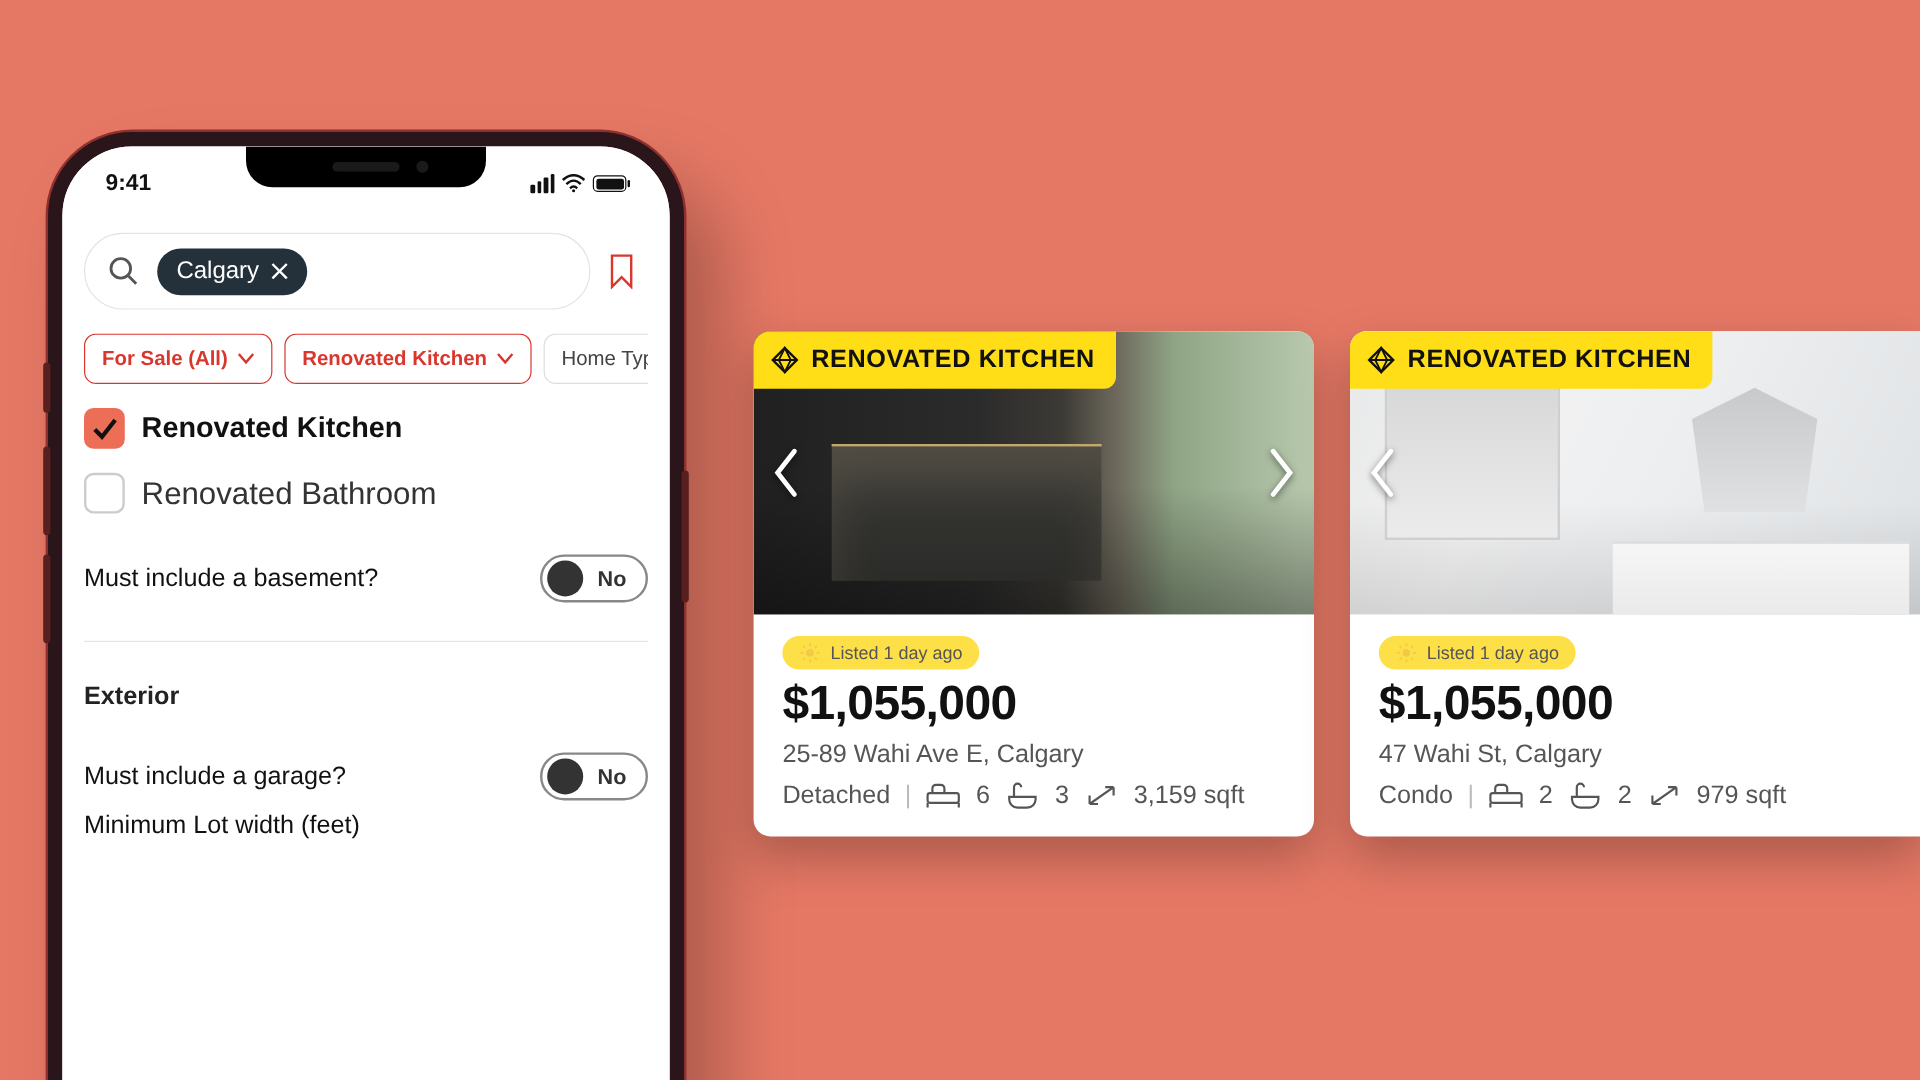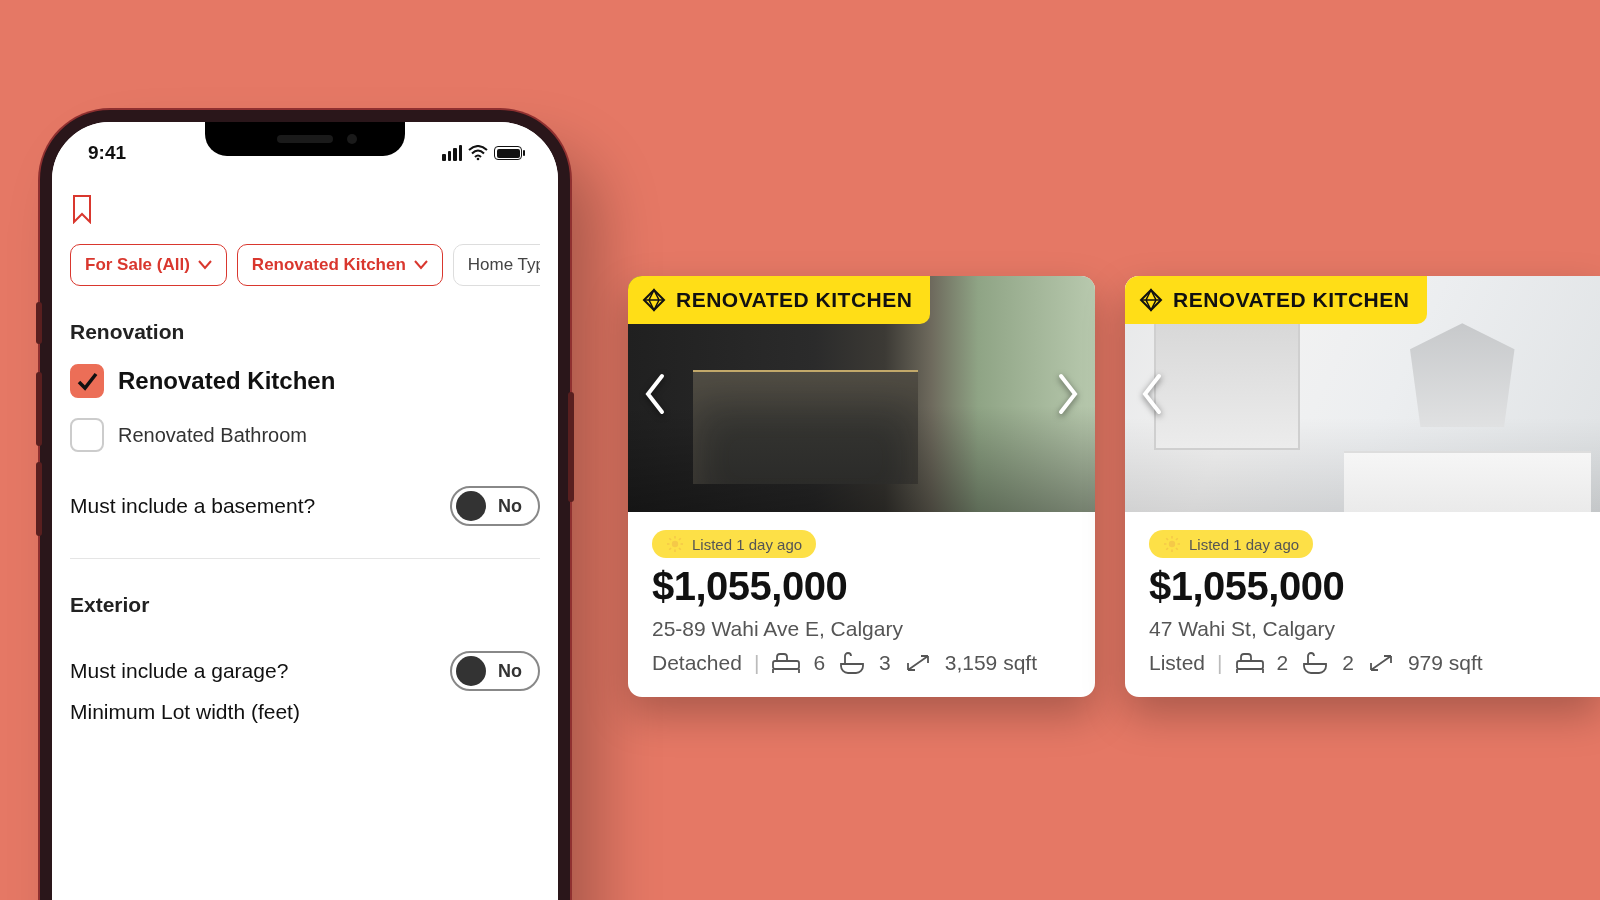--- a/index.html
+++ b/index.html
@@ -93,21 +93,21 @@
 
   .section-title { font-size:21px; font-weight:800; color:#222; margin-top:34px; }
   .check-row { display:flex; align-items:center; gap:14px; margin-top:20px; }
   .checkbox {
     width:34px; height:34px; border-radius:8px; border:2px solid #ccc;
     display:flex; align-items:center; justify-content:center; background:#fff;
   }
   .checkbox.checked { background:#EC6E57; border-color:#EC6E57; }
   .check-svg { width:22px; height:22px; stroke:#111; stroke-width:3.5; fill:none; }
   .check-label { font-size:24px; font-weight:800; color:#111; }
-  .check-label.plain { font-size:20px; font-weight:500; color:#333; }
+  .check-label.plain { font-size:26px; font-weight:500; color:#333; }
 
   .toggle-row { display:flex; align-items:center; justify-content:space-between; margin-top:34px;}
   .toggle-label { font-size:21px; font-weight:400; color:#111; }
   .toggle {
     width:90px; height:40px; border:2px solid #888; border-radius:40px;
     position:relative; display:flex; align-items:center; background:#fff;
   }
   .toggle-knob { position:absolute; left:4px; width:30px; height:30px; background:#333; border-radius:50%; }
   .toggle-text { position:absolute; right:16px; font-size:18px; font-weight:600; color:#333;}
 
@@ -213,20 +213,33 @@
         </svg>
         <span class="battery">
             <i></i>
           </span>
       </div>
     </div>
 
     <div class="app-content">
 
       <div class="search-row">
+        <div class="search-pill">
+          <svg class="search-icon-svg" viewBox="0 0 24 24">
+            <circle cx="10" cy="10" r="7"></circle>
+              <line x1="21" y1="21" x2="15.5" y2="15.5"></line>
+          </svg>
+          <span class="chip">
+            <span>Calgary</span>
+            <svg class="chip-x" viewBox="0 0 14 14">
+              <line x1="1" y1="1" x2="13" y2="13" stroke="#fff" stroke-width="2"></line>
+              <line x1="13" y1="1" x2="1" y2="13" stroke="#fff" stroke-width="2"></line>
+            </svg>
+          </span>
+        </div>
         <svg class="bookmark-svg" viewBox="0 0 24 30">
           <path d="M4 2 H20 V28 L12 20 L4 28 Z"></path>
         </svg>
       </div>
 
       <div class="filter-row">
         <div class="filter-btn">
           <span>For Sale (All)</span>
           <svg class="chev" viewBox="0 0 14 10">
               <path d="M1 1 L7 8 L13 1" stroke="#d9372e" stroke-width="2" fill="none"></path>
@@ -237,21 +250,20 @@
           <svg class="chev" viewBox="0 0 14 10">
               <path d="M1 1 L7 8 L13 1" stroke="#d9372e" stroke-width="2" fill="none"></path>
             </svg>
         </div>
         <div class="filter-btn secondary">
           <span>Home Type</span>
 
         </div>
       </div>
 
-      <div class="section-title">Renovation</div>
 
       <div class="check-row">
         <span class="checkbox checked">
           <svg class="check-svg" viewBox="0 0 22 22">
               <path d="M3 12 L9 18 L20 4"></path>
             </svg>
         </span>
         <span class="check-label">Renovated Kitchen</span>
       </div>
 
@@ -371,21 +383,21 @@
               <line x1="13" y1="13" x2="14.7" y2="14.7"></line>
             <line x1="14.7" y1="3.3" x2="13" y2="5"></line>
               <line x1="5" y1="13" x2="3.3" y2="14.7"></line>
           </g>
         </svg>
         <span>Listed 1 day ago</span>
       </span>
       <div class="price">$1,055,000</div>
       <div class="addr">47 Wahi St, Calgary</div>
       <div class="meta">
-        <span>Listed</span>
+        <span>Condo</span>
         <span class="sep-v">|</span>
         <svg class="mico" viewBox="0 0 30 24">
             <rect x="2" y="10" width="26" height="8" rx="2" fill="none" stroke="#555" stroke-width="1.8"></rect>
             <path d="M2 18 V22 M28 18 V22 M6 10 V6 a3 3 0 0 1 3 -3 h4 a3 3 0 0 1 3 3 V10" fill="none" stroke="#555" stroke-width="1.8"></path>
           </svg>
         <span>2</span>
         <svg class="mico" viewBox="0 0 30 24">
             <path d="M4 13 H26 a0 0 0 0 1 0 0 v2 a7 7 0 0 1 -7 7 H11 a7 7 0 0 1 -7 -7 Z M8 13 V5 a3 3 0 0 1 6 0" fill="none" stroke="#555" stroke-width="1.8"></path>
           </svg>
         <span>2</span>

